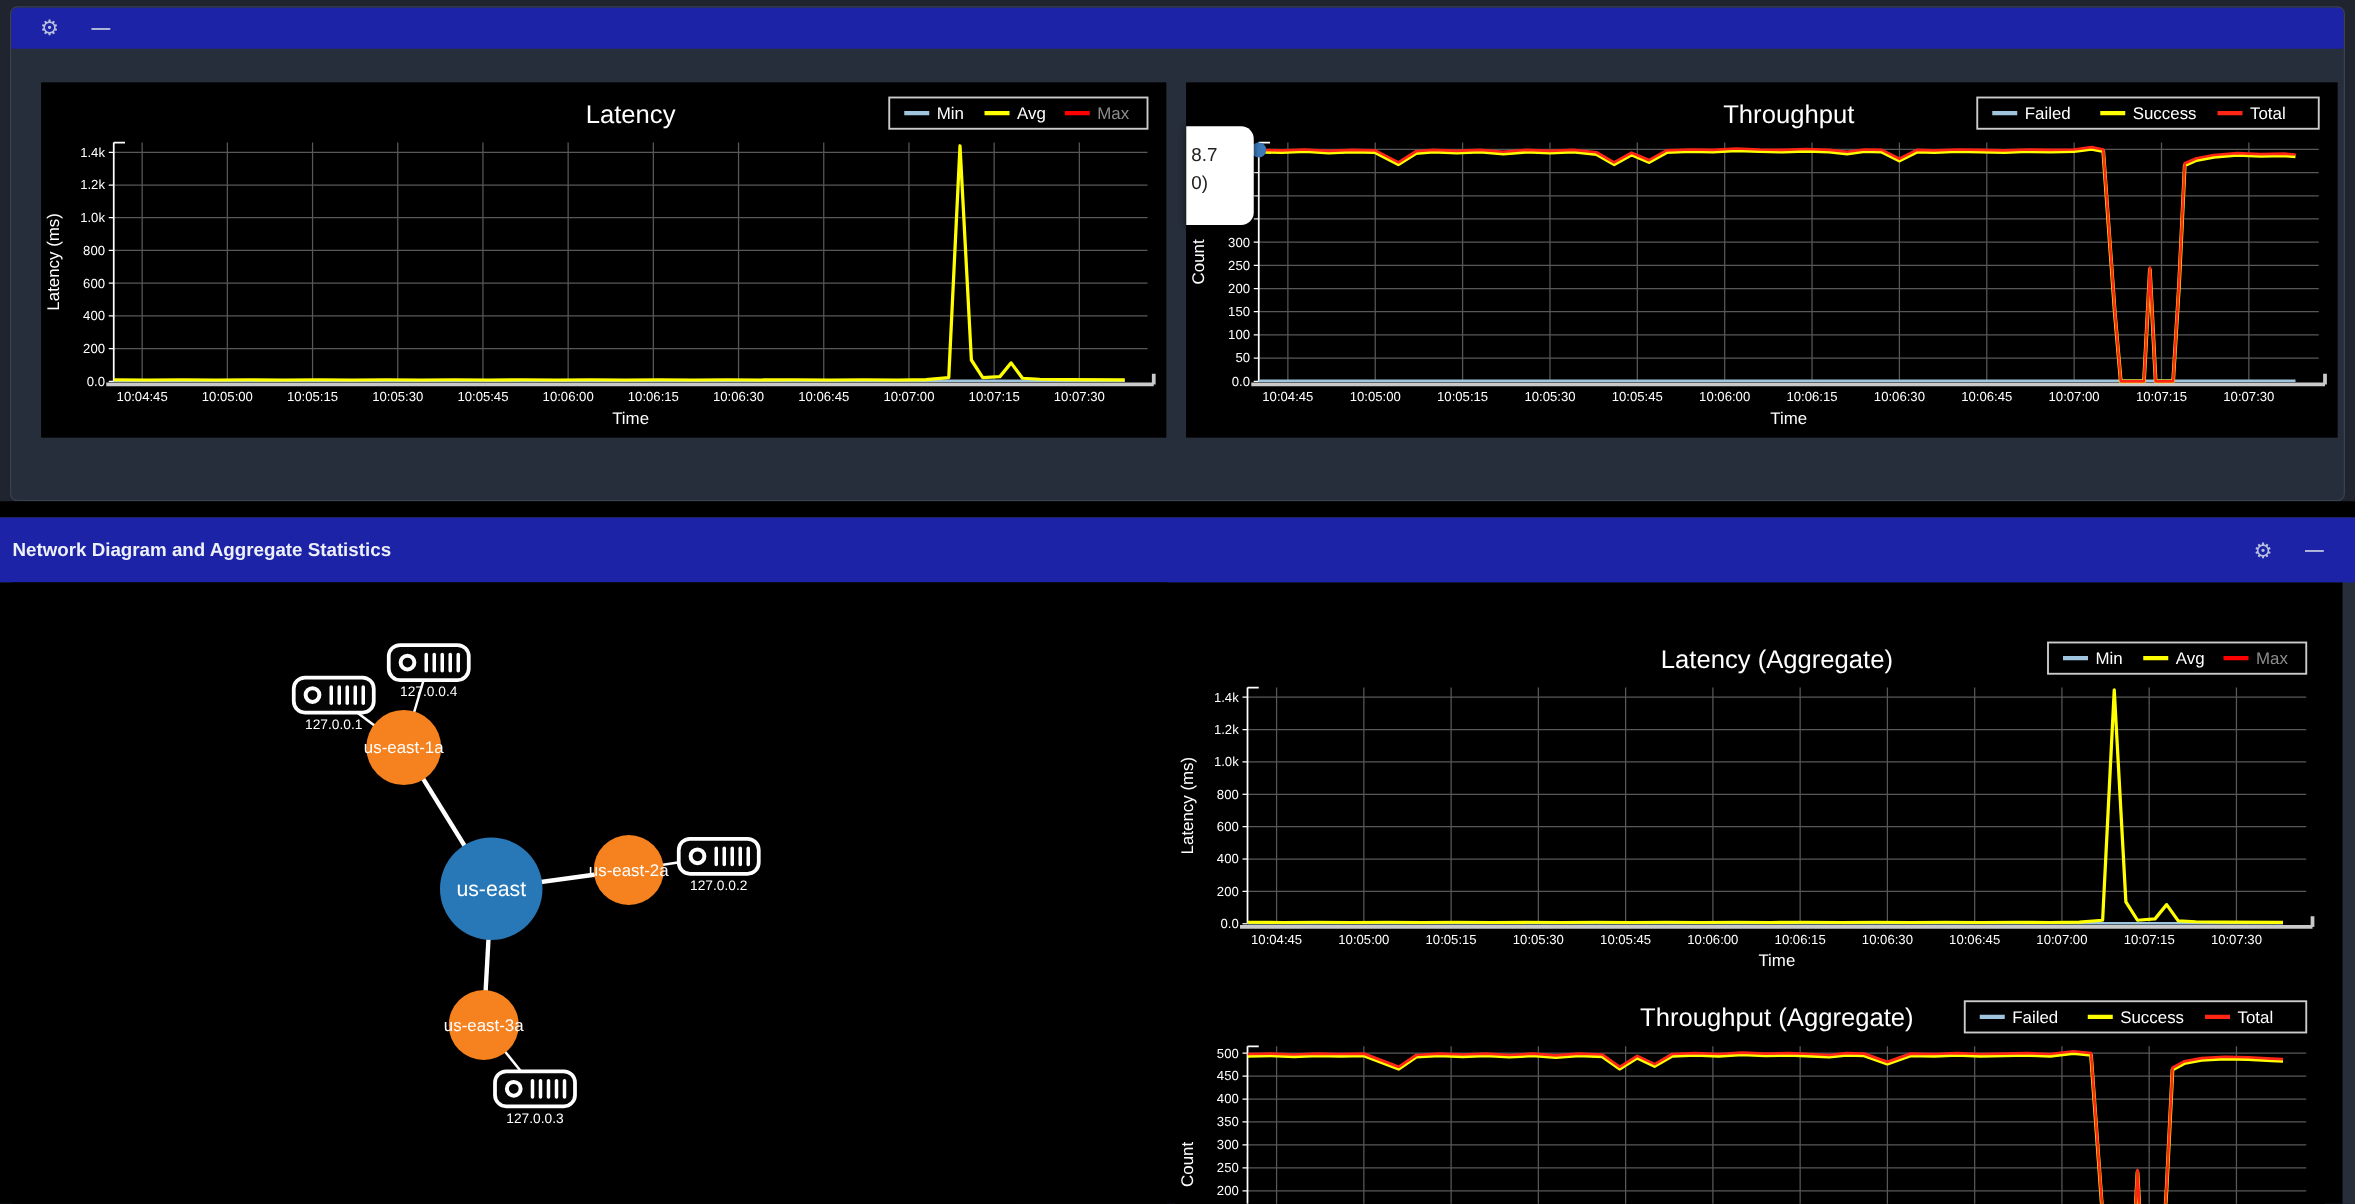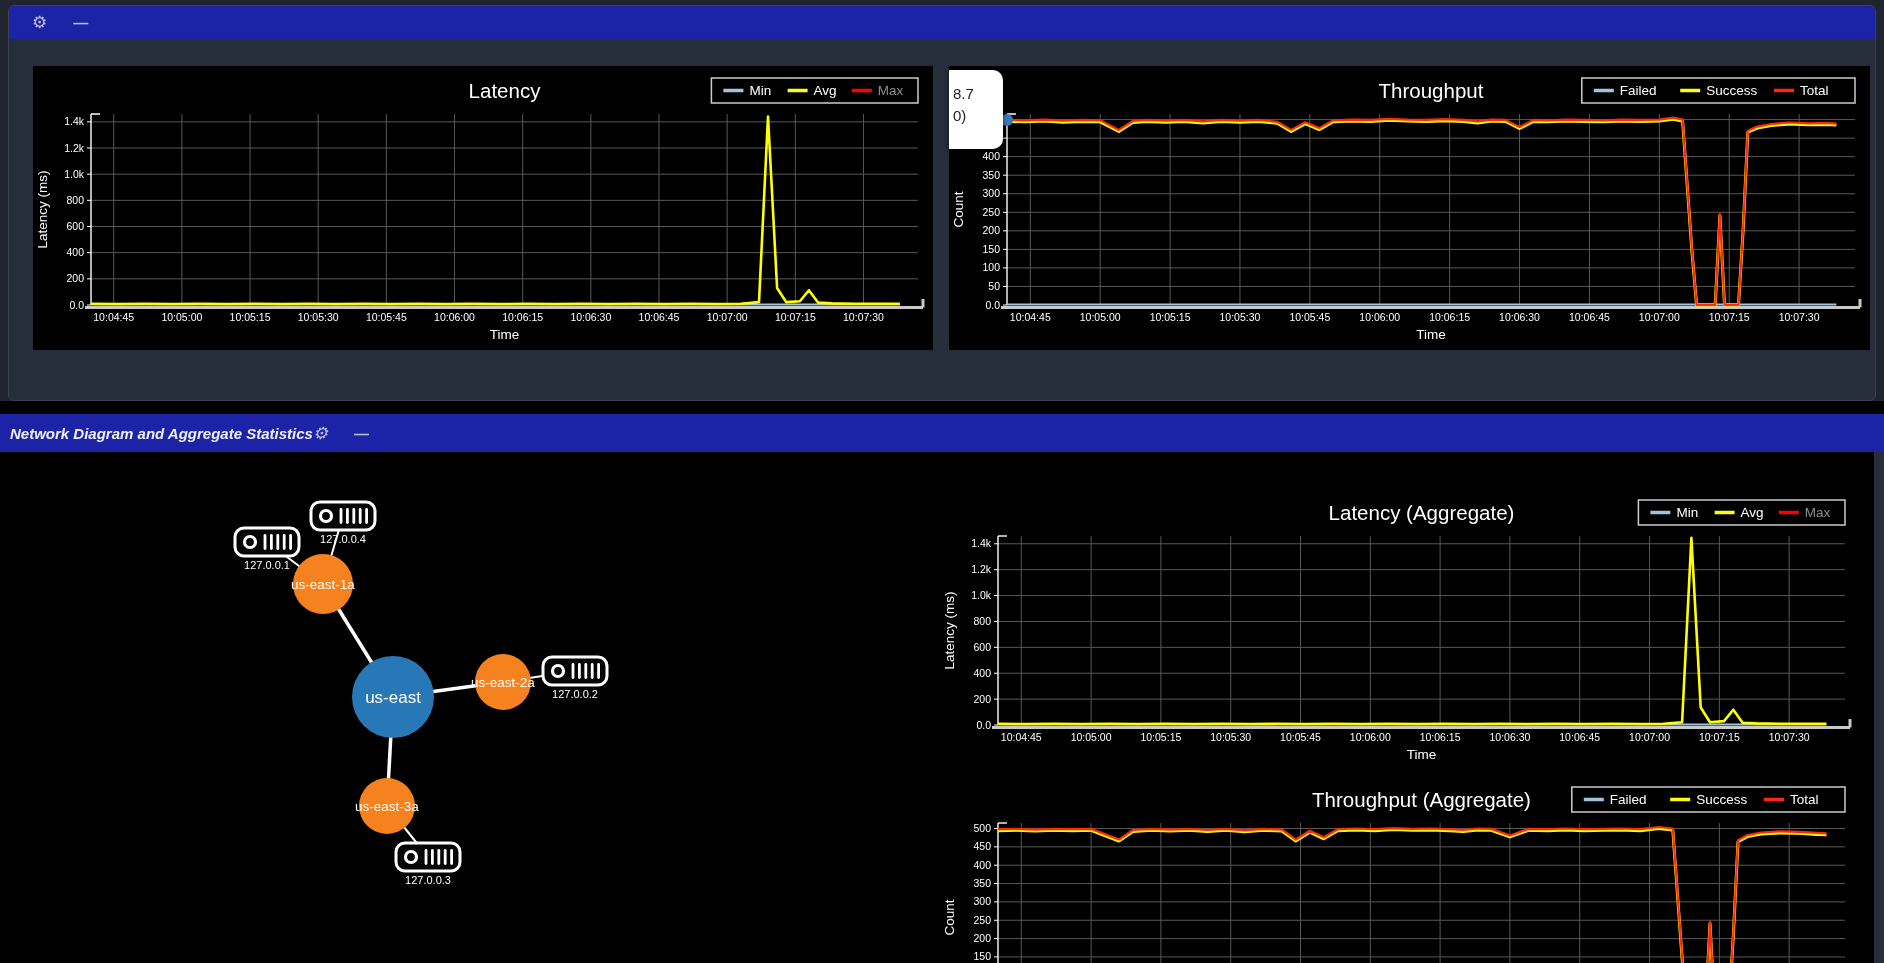--- a/index.html
+++ b/index.html
@@ -1,37 +1,37 @@
 <!DOCTYPE html>
 <html><head>
 <meta charset="utf-8">
 <style>
   html,body{margin:0;padding:0;width:1884px;height:963px;overflow:hidden;background:#1f242e;
     font-family:"Liberation Sans",sans-serif;}
   .panel{background:#262d3b;}
   .panel1{margin:5px 8px 0 8px;height:394px;border:1px solid #3a4252;border-radius:6px;overflow:hidden;}
   .hdr{background:#1c23a6;display:flex;align-items:center;}
   .hdr1{height:33px;padding-left:23px;gap:26px;}
-  .hdr2{height:38px;padding:0 26px 0 10px;font-style:italic;}
+  .hdr2{height:52px;justify-content:space-between;padding:0 26px 0 10px;}
   .icon-btn{color:#b9c0dd;font-size:17px;line-height:1;cursor:pointer;user-select:none;}
   .minus{font-weight:bold;font-size:15px;letter-spacing:-1px;}
   .hdr-title{color:#eef0f8;font-weight:bold;font-size:15px;}
   .hdr-right{display:flex;align-items:center;gap:26px;}
   .charts-row{display:flex;padding:27px 5px 0 24px;gap:16px;}
   .chart{background:#000;position:relative;}
   .c1{width:900px;height:284px;}
   .c2{flex:1;height:284px;}
   .gap-strip{height:13px;background:#000;}
   .panel2{height:556px;}
   .p2-content{display:flex;background:#000;height:521px;margin-right:10px;padding-left:10px;}
   .diagram{width:924px;height:521px;background:#000;position:relative;}
   .right-col{margin-left:6px;padding-top:36px;}
   .c3{width:920px;height:282px;}
   .c4{width:920px;height:282px;margin-top:5px;}
-  .tooltip{position:absolute;left:0;top:4px;width:50px;height:66px;background:#fff;
+  .tooltip{position:absolute;left:0;top:35px;width:50px;height:66px;background:#fff;
     border-radius:0 10px 10px 0;box-shadow:0 1px 5px rgba(0,0,0,.6);color:#222;font-size:15px;
     padding:13px 0 0 4px;line-height:22px;z-index:5;}
 </style>
 </head>
 <body>
 
 <div class="panel panel1">
   <div class="hdr hdr1">
     <span class="icon-btn">⚙</span>
     <span class="icon-btn minus">—</span>

